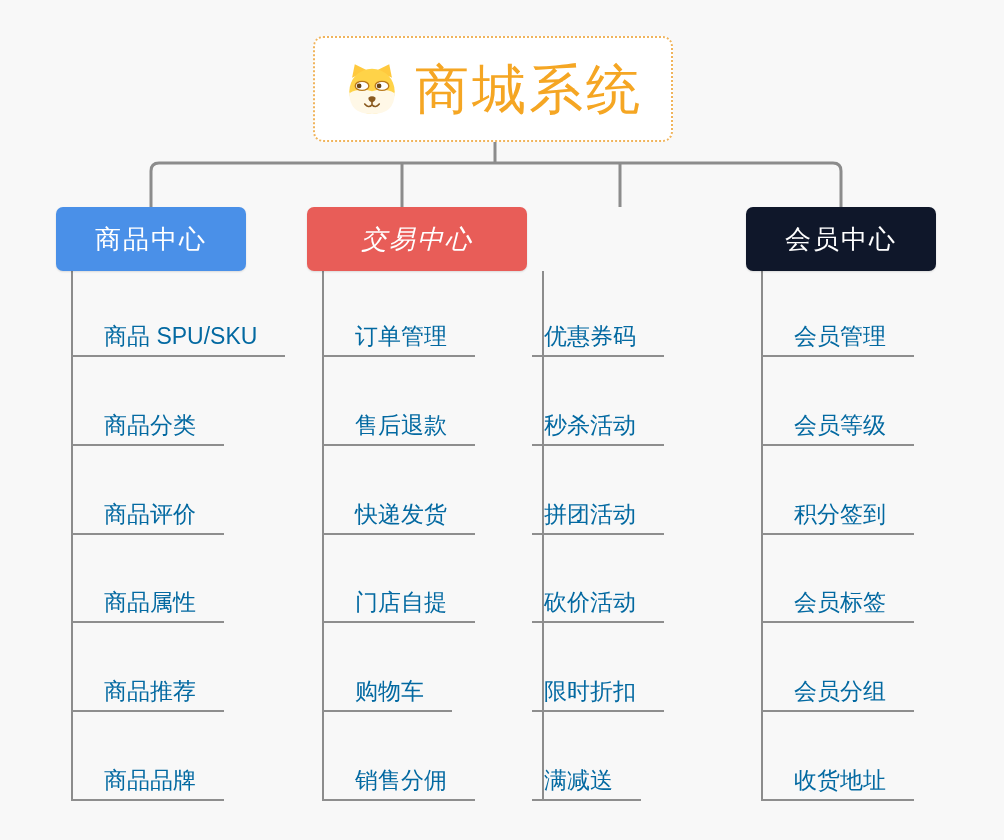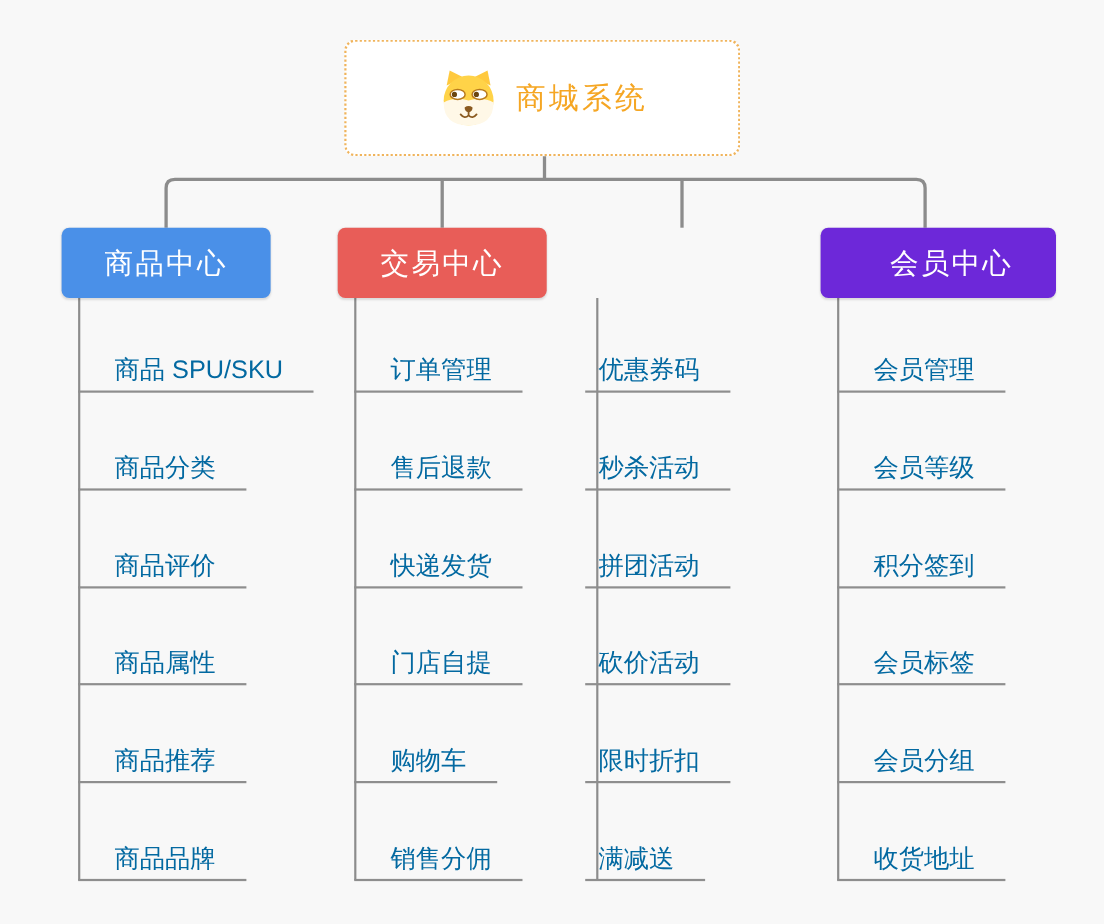--- a/index.html
+++ b/index.html
@@ -6,30 +6,30 @@
   .canvas{
     position:relative;width:1004px;height:840px;background:#F8F8F8;
     font-family:"Liberation Sans","DejaVu Sans",sans-serif;overflow:hidden;
   }
   .connectors{position:absolute;left:0;top:0;pointer-events:none;}
   .root-node{
     position:absolute;left:313px;top:36px;width:360px;height:106px;
     background:#FFFFFF;border:2px dotted #F0B45C;border-radius:10px;
     box-sizing:border-box;display:flex;align-items:center;justify-content:center;gap:14px;
   }
-  .root-title{font-size:27px;color:#F5A623;letter-spacing:3px;line-height:1;}
+  .root-title{font-size:54px;color:#F5A623;letter-spacing:3px;line-height:1;}
   .root-icon{display:flex;align-items:center;}
   .branch{
     position:absolute;top:207px;height:64px;border-radius:7px;
     color:#FFFFFF;font-size:26px;letter-spacing:2px;
     display:flex;align-items:center;justify-content:center;
     box-shadow:0 1px 2px rgba(0,0,0,0.12);
   }
   .b0{left:56px;width:190px;background:#4A90E8;}
-  .b1{left:307px;width:190px;background:#E85D58;}
+  .b1{left:307px;width:220px;background:#E85D58;font-style:italic;}
   .b2{left:526px;width:188px;background:#EEAC3D;}
   .b3{left:746px;width:190px;background:#71C142;}
   .child{
     position:absolute;height:44px;box-sizing:border-box;
     padding:5px 28px 0 33px;border-bottom:2px solid #8E8E8E;
     font-size:23px;line-height:36px;color:#0369a1;white-space:nowrap;
   }
   .c0{left:71px;}.c1{left:322px;}.c2{left:532px;padding-left:12px;}.c3{left:761px;}
   .r0{top:313px;}.r1{top:402px;}.r2{top:491px;}.r3{top:579px;}.r4{top:668px;}.r5{top:757px;}
 </style>
@@ -64,21 +64,21 @@
         <circle cx="39.8" cy="25" r="2.6" fill="#6B4511"></circle>
         <path d="M28 38 Q32 35 36 38 Q36 42 32 43 Q28 42 28 38 Z" fill="#8A5A20"></path>
         <path d="M32 43 L32 46 M24 45 Q28 50 32 46 Q36 50 40 45" stroke="#8A5A20" stroke-width="1.8" fill="none" stroke-linecap="round"></path>
       </svg>
     </span>
     <span class="root-title" style="color: rgb(245, 166, 35);">商城系统</span>
   </div>
 
   <div class="branch b0" style="background-color: rgb(74, 144, 232);">商品中心</div>
   <div class="branch b1" style="background-color: rgb(232, 93, 88);">交易中心</div>
-  <div class="branch b3" style="background-color: #6d28d9; padding-left: 24px;">会员中心</div>
+  <div class="branch b3" style="background-color: #0f172a;">会员中心</div>
 
   <div class="child c0 r0">商品 SPU/SKU</div>
   <div class="child c0 r1">商品分类</div>
   <div class="child c0 r2">商品评价</div>
   <div class="child c0 r3">商品属性</div>
   <div class="child c0 r4">商品推荐</div>
   <div class="child c0 r5">商品品牌</div>
 
   <div class="child c1 r0">订单管理</div>
   <div class="child c1 r1">售后退款</div>

